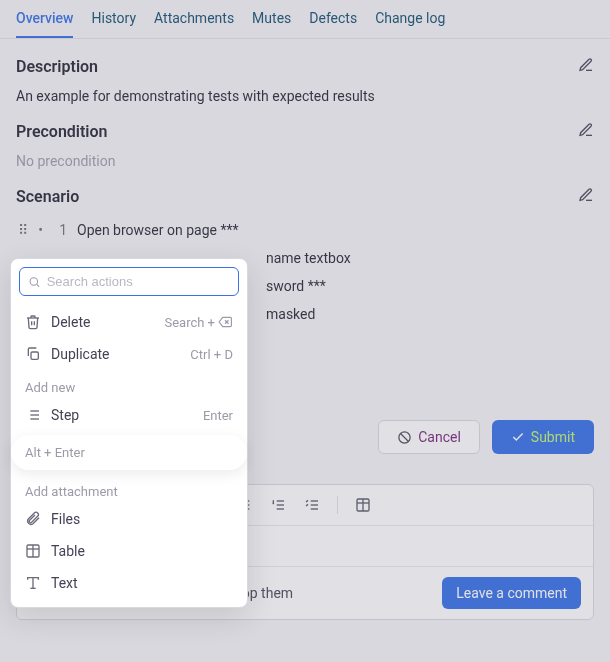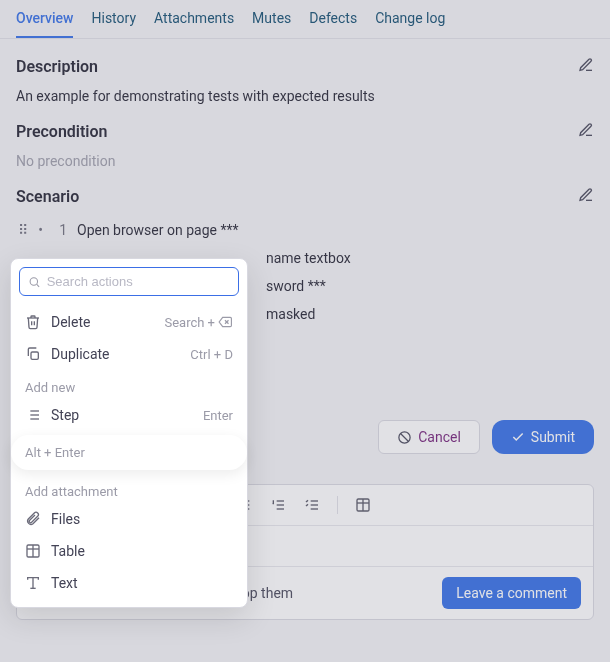--- a/index.html
+++ b/index.html
@@ -74,22 +74,21 @@
     cursor: pointer;
     border: 1px solid transparent;
   }
   .btn-cancel {
     background: #fff;
     border: 1px solid #d8d8e0;
     color: #701a75;
   }
   .btn-submit {
     background: #2e6be6;
-    color: #ffffff;
-    border-radius: 12px;
+    color: #bef264;
   }
   .btn-submit svg { width: 14px; height: 14px; }
   
   .comment-box {
     margin: 30px 16px 0 16px;
     border: 1px solid #d8d8e0;
     border-radius: 6px;
     background: #fff;
   }
   .toolbar {

